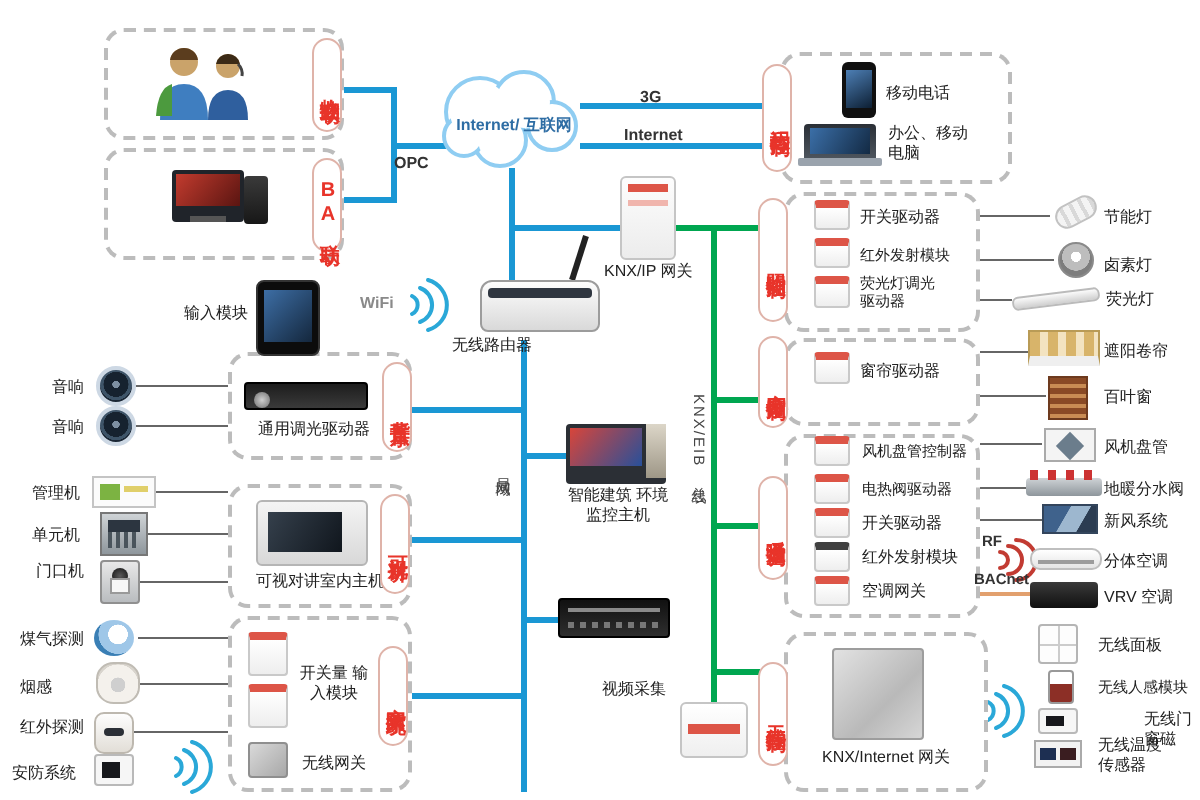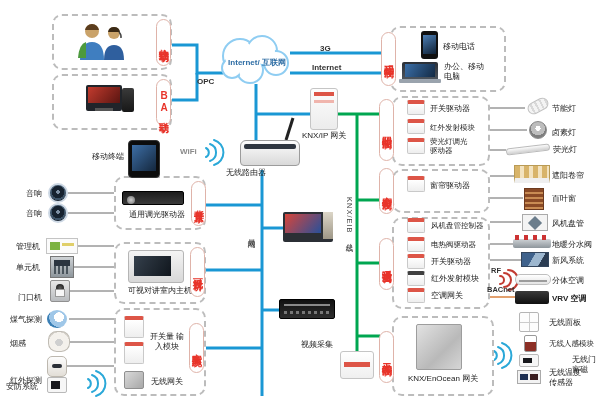--- a/index.html
+++ b/index.html
@@ -199,34 +199,35 @@
   <div class="vtag" style="left:156px;top:79px;height:47px;">BA联动</div>
   <div class="icon monitor" style="left:86px;top:85px;width:36px;height:26px;"></div>
   <div class="icon" style="left:122px;top:88px;width:12px;height:24px;background:linear-gradient(#3a3a3a,#171717);border-radius:2px;"></div>
 
   <div class="lbl c" style="left:222px;top:58px;width:70px;font-weight:bold;color:#2e6da4;">Internet/ 互联网</div>
   <div class="netlbl" style="left:320px;top:44px;">3G</div>
   <div class="netlbl" style="left:312px;top:63px;">Internet</div>
   <div class="netlbl" style="left:197px;top:77px;">OPC</div>
   <div class="netlbl" style="left:180px;top:147px;color:#8a8a8a;">WiFi</div>
 
-  <div class="lbl" style="left:92px;top:152px;">移动终端</div>
+  <div class="lbl" style="left:92px;top:152px;">输入模块</div>
   <div class="icon tablet" style="left:128px;top:140px;width:32px;height:38px;"></div>
 
   <div class="icon" style="left:240px;top:140px;width:60px;height:26px;background:linear-gradient(#fdfdfd,#d9d9d9);border:1px solid #9c9c9c;border-radius:6px 6px 4px 4px;"></div>
   <div class="icon" style="left:244px;top:144px;width:52px;height:5px;background:#2f3640;border-radius:2px;"></div>
   <div class="lbl" style="left:226px;top:168px;">无线路由器</div>
 
   <div class="icon gwbox" style="left:310px;top:88px;width:28px;height:42px;"></div>
   <div class="lbl" style="left:302px;top:131px;width:75px;">KNX/IP 网关</div>
 
   <div class="vtext up" style="left:246px;top:233px;height:34px;">局域网</div>
   <div class="vtext" style="left:344px;top:197px;height:54px;">KNX/EIB 总线</div>
 
   <div class="icon pcblue" style="left:283px;top:212px;width:50px;height:30px;"></div>
+  <div class="lbl c" style="left:281px;top:243px;width:56px;">智能建筑 环境监控主机</div>
 
   <div class="icon vidcap" style="left:279px;top:299px;width:56px;height:20px;"></div>
   <div class="lbl c" style="left:281px;top:340px;width:52px;text-align:right;">视频采集</div>
 
   <div class="icon power" style="left:340px;top:351px;width:34px;height:28px;"></div>
   <div class="lbl c" style="left:340px;top:382px;width:34px;margin-top:36px;">电源</div>
 
   <div class="lbl" style="left:26px;top:189px;">音响</div>
   <div class="icon speaker" style="left:48px;top:183px;width:20px;height:20px;"></div>
   <div class="lbl" style="left:26px;top:209px;">音响</div>
@@ -234,33 +235,33 @@
 
   <div class="dashedbox" style="left:114px;top:176px;width:92px;height:54px;"></div>
   <div class="vtag" style="left:191px;top:181px;height:45px;">背景音乐</div>
   <div class="icon blackbar" style="left:122px;top:191px;width:62px;height:14px;"></div>
   <div class="lbl" style="left:129px;top:210px;">通用调光驱动器</div>
 
   <div class="lbl" style="left:16px;top:242px;">管理机</div>
   <div class="icon card" style="left:46px;top:238px;width:32px;height:16px;"></div>
   <div class="lbl" style="left:16px;top:263px;">单元机</div>
   <div class="icon keypad" style="left:50px;top:256px;width:24px;height:22px;"></div>
-  <div class="lbl" style="left:18px;top:293px;">门口机</div>
+  <div class="lbl" style="left:18px;top:281px;">门口机</div>
   <div class="icon doorst" style="left:50px;top:280px;width:20px;height:22px;"></div>
 
   <div class="dashedbox" style="left:114px;top:242px;width:92px;height:62px;"></div>
   <div class="vtag" style="left:190px;top:247px;height:50px;">可视对讲</div>
   <div class="icon intercom" style="left:128px;top:250px;width:56px;height:33px;"></div>
   <div class="lbl" style="left:128px;top:286px;width:64px;">可视对讲室内主机</div>
 
   <div class="lbl" style="left:10px;top:315px;">煤气探测</div>
   <div class="icon gas" style="left:47px;top:310px;width:20px;height:18px;"></div>
   <div class="lbl" style="left:10px;top:339px;">烟感</div>
   <div class="icon smoke" style="left:48px;top:331px;width:22px;height:21px;"></div>
-  <div class="lbl" style="left:10px;top:376px;">红外探测</div>
+  <div class="lbl" style="left:10px;top:359px;">红外探测</div>
   <div class="icon pir" style="left:47px;top:356px;width:20px;height:21px;"></div>
   <div class="lbl" style="left:6px;top:382px;">安防系统</div>
   <div class="icon magnet" style="left:47px;top:377px;width:20px;height:16px;"></div>
 
   <div class="dashedbox" style="left:114px;top:308px;width:92px;height:88px;"></div>
   <div class="vtag" style="left:189px;top:323px;height:50px;">安防系统</div>
   <div class="icon din" style="left:124px;top:316px;width:20px;height:22px;"></div>
   <div class="icon din" style="left:124px;top:342px;width:20px;height:22px;"></div>
   <div class="lbl c" style="left:148px;top:332px;width:38px;">开关量 输入模块</div>
   <div class="icon graybox" style="left:124px;top:371px;width:20px;height:18px;"></div>
@@ -313,26 +314,26 @@
   <div class="lbl" style="left:552px;top:219px;text-align:center;">风机盘管</div>
   <div class="icon manifold" style="left:513px;top:239px;width:38px;height:9px;"></div>
   <div class="lbl" style="left:552px;top:240px;">地暖分水阀</div>
   <div class="icon freshair" style="left:521px;top:252px;width:28px;height:15px;"></div>
   <div class="lbl" style="left:552px;top:256px;">新风系统</div>
   <div class="netlbl" style="left:491px;top:266px;font-size:7.5px;">RF</div>
   <div class="icon splitac" style="left:515px;top:274px;width:36px;height:11px;"></div>
   <div class="lbl" style="left:552px;top:276px;">分体空调</div>
   <div class="netlbl" style="left:487px;top:285px;font-size:7.5px;">BACnet</div>
   <div class="icon vrv" style="left:515px;top:291px;width:34px;height:13px;"></div>
-  <div class="lbl" style="left:552px;top:294px;font-weight:bold;">VRV 空调</div>
+  <div class="lbl" style="left:552px;top:294px;">VRV 空调</div>
 
   <div class="dashedbox" style="left:392px;top:316px;width:102px;height:80px;"></div>
   <div class="vtag" style="left:379px;top:331px;height:52px;">无线控制</div>
   <div class="icon enocean" style="left:416px;top:324px;width:46px;height:46px;"></div>
-  <div class="lbl c" style="left:398px;top:374px;width:90px;">KNX/EnOcean 网关</div>
+  <div class="lbl c" style="left:398px;top:374px;width:90px;">KNX/Internet 网关</div>
   <div class="icon panelw" style="left:519px;top:312px;width:20px;height:20px;"></div>
   <div class="lbl" style="left:549px;top:318px;">无线面板</div>
   <div class="icon pirsmall" style="left:524px;top:335px;width:13px;height:17px;"></div>
   <div class="lbl" style="left:549px;top:339px;font-size:7.5px;">无线人感模块</div>
   <div class="icon magnet" style="left:519px;top:354px;width:20px;height:13px;"></div>
   <div class="lbl" style="left:572px;top:355px;">无线门窗磁</div>
   <div class="icon tempsens" style="left:517px;top:370px;width:24px;height:14px;"></div>
   <div class="lbl" style="left:549px;top:368px;width:40px;">无线温度 传感器</div>
 
 </div>

